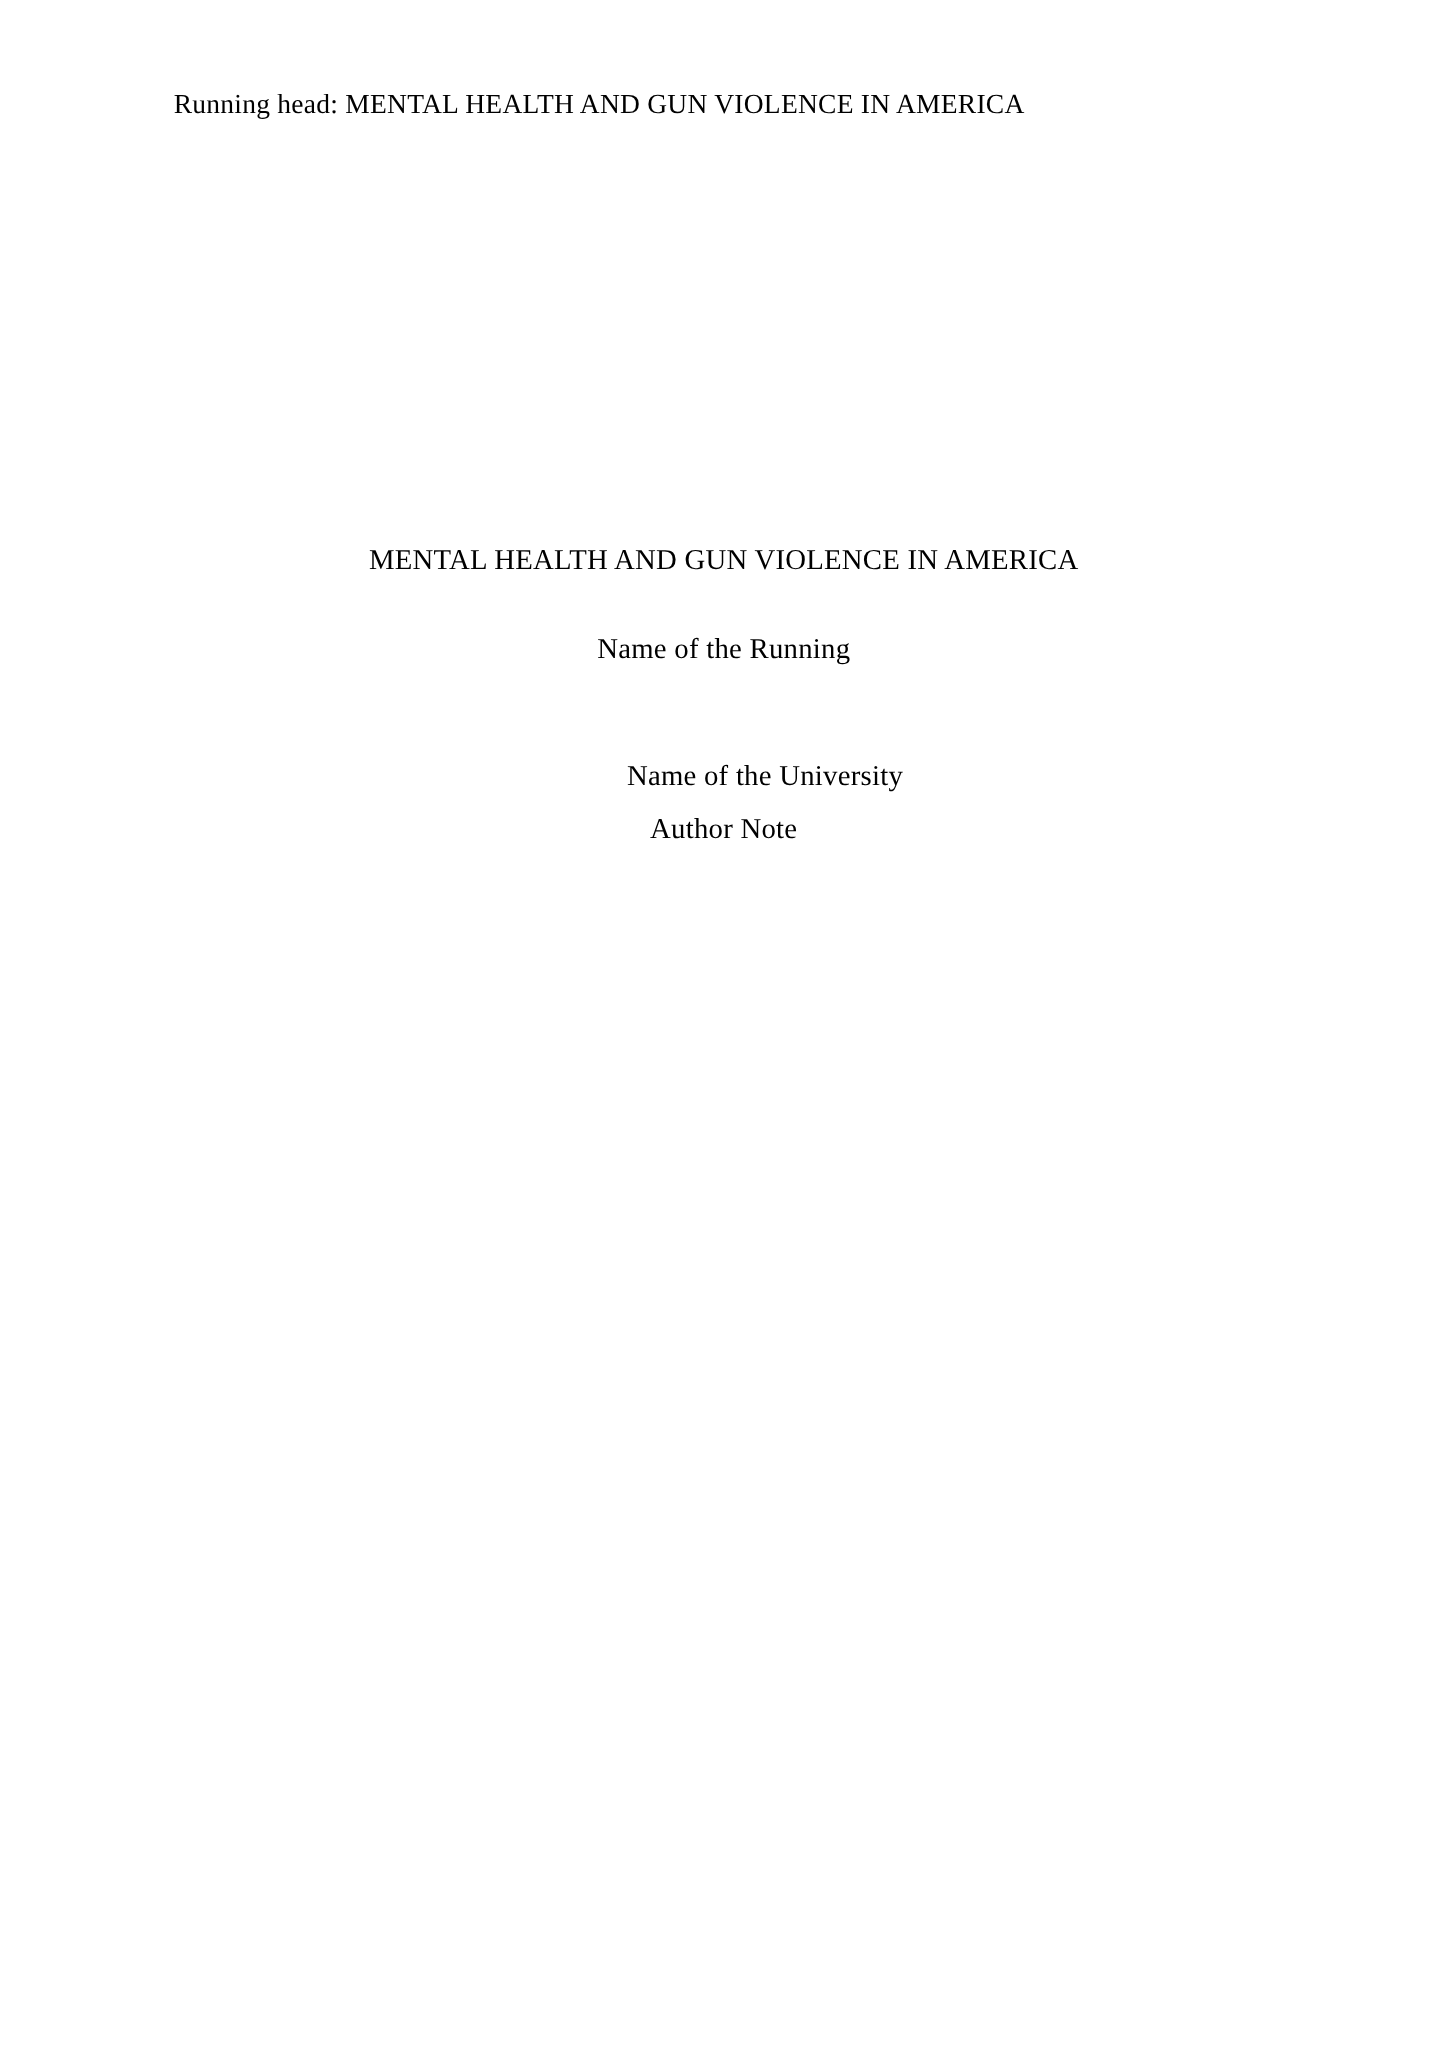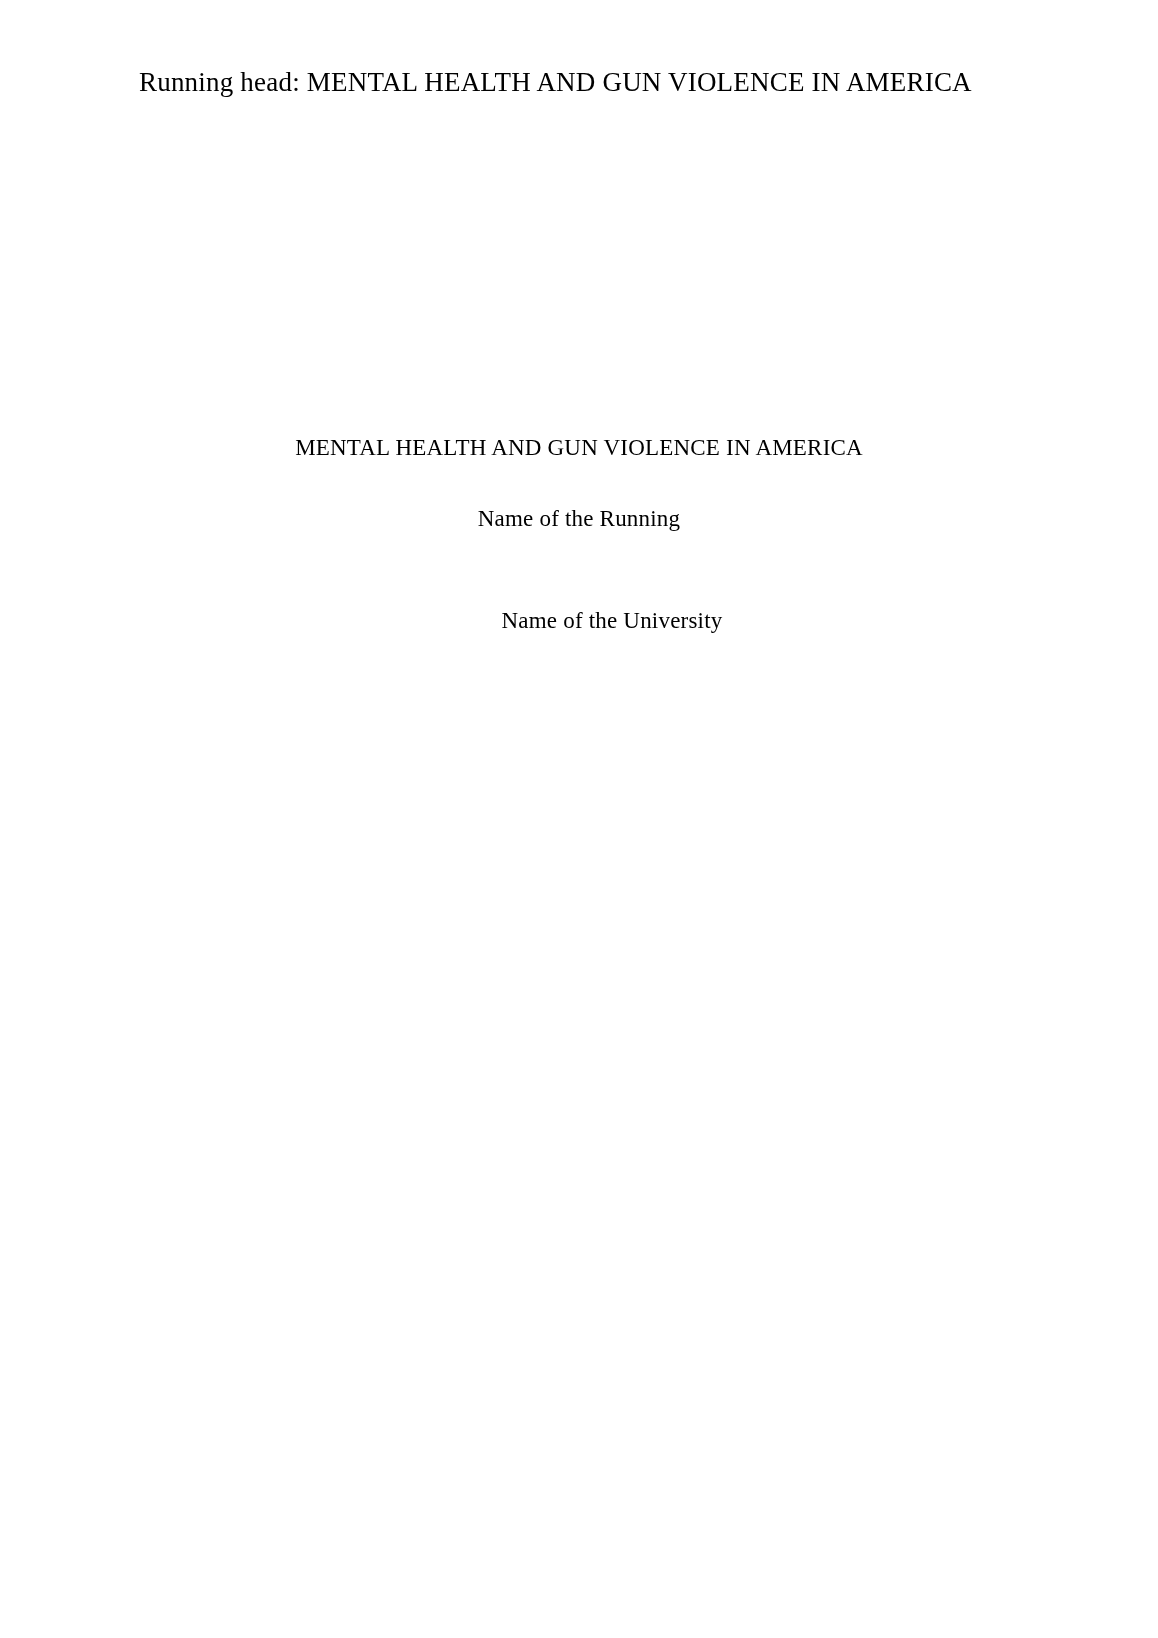--- a/index.html
+++ b/index.html
@@ -20,21 +20,21 @@
     width: 1158px;
     height: 1638px;
     background: #ffffff;
     font-family: "Liberation Serif", "DejaVu Serif", serif;
     color: #000000;
   }
   .running-head {
     position: absolute;
     left: 139px;
     top: 69px;
-    font-size: 27px;
+    font-size: 22px;
     line-height: 27px;
     white-space: nowrap;
     letter-spacing: 0.2px;
   }
   .center-line {
     position: absolute;
     left: 0;
     width: 100%;
     text-align: center;
     font-size: 23px;
@@ -52,13 +52,14 @@
 
 <div class="page">
   <div class="running-head">Running head: MENTAL HEALTH AND GUN VIOLENCE IN AMERICA</div>
 
   <div class="center-line title-line">MENTAL HEALTH AND GUN VIOLENCE IN AMERICA</div>
 
   <div class="center-line student-line">Name of the Running</div>
 
   <div class="center-line university-line">Name of the University</div>
 
+  <div class="center-line authornote-line">Author Note</div>
 </div>
 
 </body></html>

